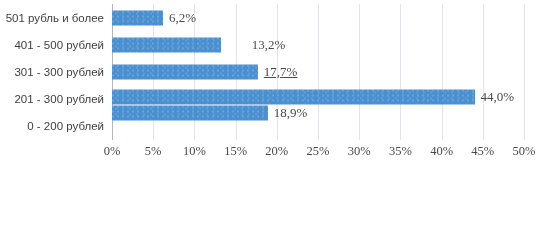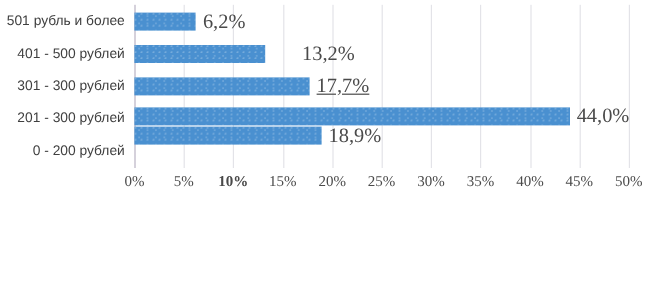--- a/index.html
+++ b/index.html
@@ -53,21 +53,21 @@
     background-image:
       radial-gradient(circle at 1px 1px, rgba(255,255,255,.25) 0.6px, transparent 0.9px),
       radial-gradient(circle at 4px 3px, rgba(255,255,255,.18) 0.6px, transparent 0.9px);
     background-size: 5px 5px, 7px 6px;
   }
   .bar-value {
     position: absolute;
     top: 50%;
     transform: translateY(-50%);
     font-family: "Liberation Serif", "DejaVu Serif", serif;
-    font-size: 17px;
+    font-size: 13px;
     color: #4a4a4a;
     white-space: nowrap;
     padding-left: 6px;
   }
 
   
   .cat-labels {
     position: absolute;
     left: 0;
     top: 4px;
@@ -148,21 +148,21 @@
       </div>
       <div class="bar-row" style="top: 0px;">
         <div class="bar" title="501 рубль и более: 6,2%" style="width: 51.088px; background-color: rgb(74, 144, 208);"></div>
         <div class="bar-value" style="left: 51.088px;">6,2%</div>
       </div>
     </div>
 
   <div class="tick-labels">
       <div class="tick-label" style="left: 0px;">0%</div>
       <div class="tick-label" style="left: 41.2px;">5%</div>
-      <div class="tick-label" style="left: 82.4px; font-weight: bold;">10%</div>
+      <div class="tick-label" style="left: 82.4px;">10%</div>
       <div class="tick-label" style="left: 123.6px;">15%</div>
       <div class="tick-label" style="left: 164.8px;">20%</div>
       <div class="tick-label" style="left: 206px;">25%</div>
       <div class="tick-label" style="left: 247.2px;">30%</div>
       <div class="tick-label" style="left: 288.4px;">35%</div>
       <div class="tick-label" style="left: 329.6px;">40%</div>
       <div class="tick-label" style="left: 370.8px;">45%</div>
       <div class="tick-label" style="left: 412px;">50%</div>
     </div>
 

